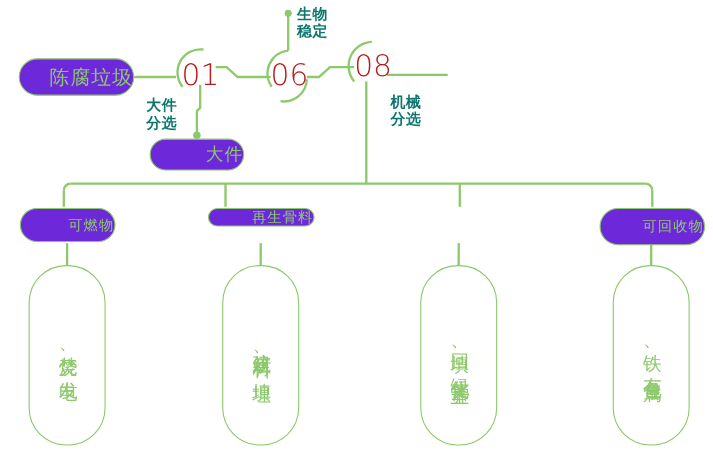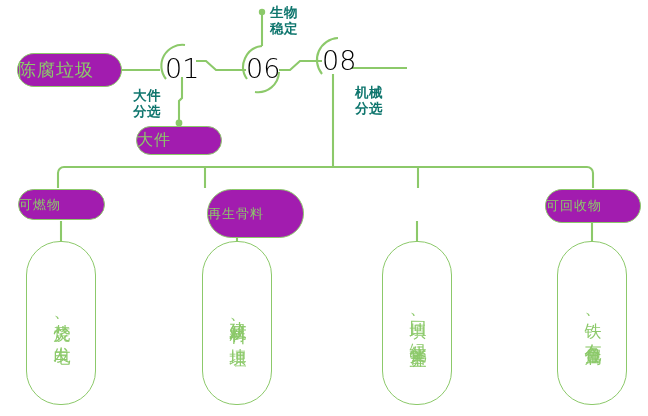--- a/index.html
+++ b/index.html
@@ -24,24 +24,24 @@
     width: 648px;
     height: 416px;
   }
 
   
   .pill {
     position: absolute;
     box-sizing: border-box;
     border: 1.6px solid #8cc96a;
     border-radius: 999px;
-    background: #a21caf;
+    background: #6d28d9;
     display: flex;
     align-items: center;
-    justify-content: flex-start;
+    justify-content: flex-end;
     color: #8cc96a;
     white-space: nowrap;
     letter-spacing: 1px;
   }
   .pill-root {
     font-size: 18px;
   }
   .pill-sub {
     font-size: 16px;
   }
@@ -66,21 +66,21 @@
     color: #8cc96a;
     font-size: 17px;
     line-height: 1.35;
     letter-spacing: 2px;
     text-align: center;
   }
 
   
   .stepnum {
     position: absolute;
-    color: #000000;
+    color: #b91c1c;
     font-size: 27px;
     font-weight: 300;
     letter-spacing: 0px;
     font-family: "DejaVu Sans", "Liberation Sans", sans-serif;
   }
 
   
   .annot {
     position: absolute;
     color: #0f766e;
@@ -157,21 +157,21 @@
 分选</div>
 
   <div class="pill pill-sub" style="left:136px; top:126px; width:86px; height:29px;">
     <span>大件</span>
   </div>
 
   <div class="pill pill-cat" style="left:18px; top:189px; width:87px; height:31px;">
     <span>可燃物</span>
   </div>
 
-  <div class="pill pill-cat" style="left:207px; top:189px; width:97px; height:49px;">
+  <div class="pill pill-cat" style="left:189px; top:189px; width:97px; height:17px;">
     <span>再生骨料</span>
   </div>
 
 
   <div class="pill pill-cat" style="left:545px; top:189px; width:96px; height:34px;">
     <span>可回收物</span>
   </div>
 
   <div class="vbox" style="left:26px; top:241px; width:70px; height:164px;">
     <span>焚烧、发电</span>

